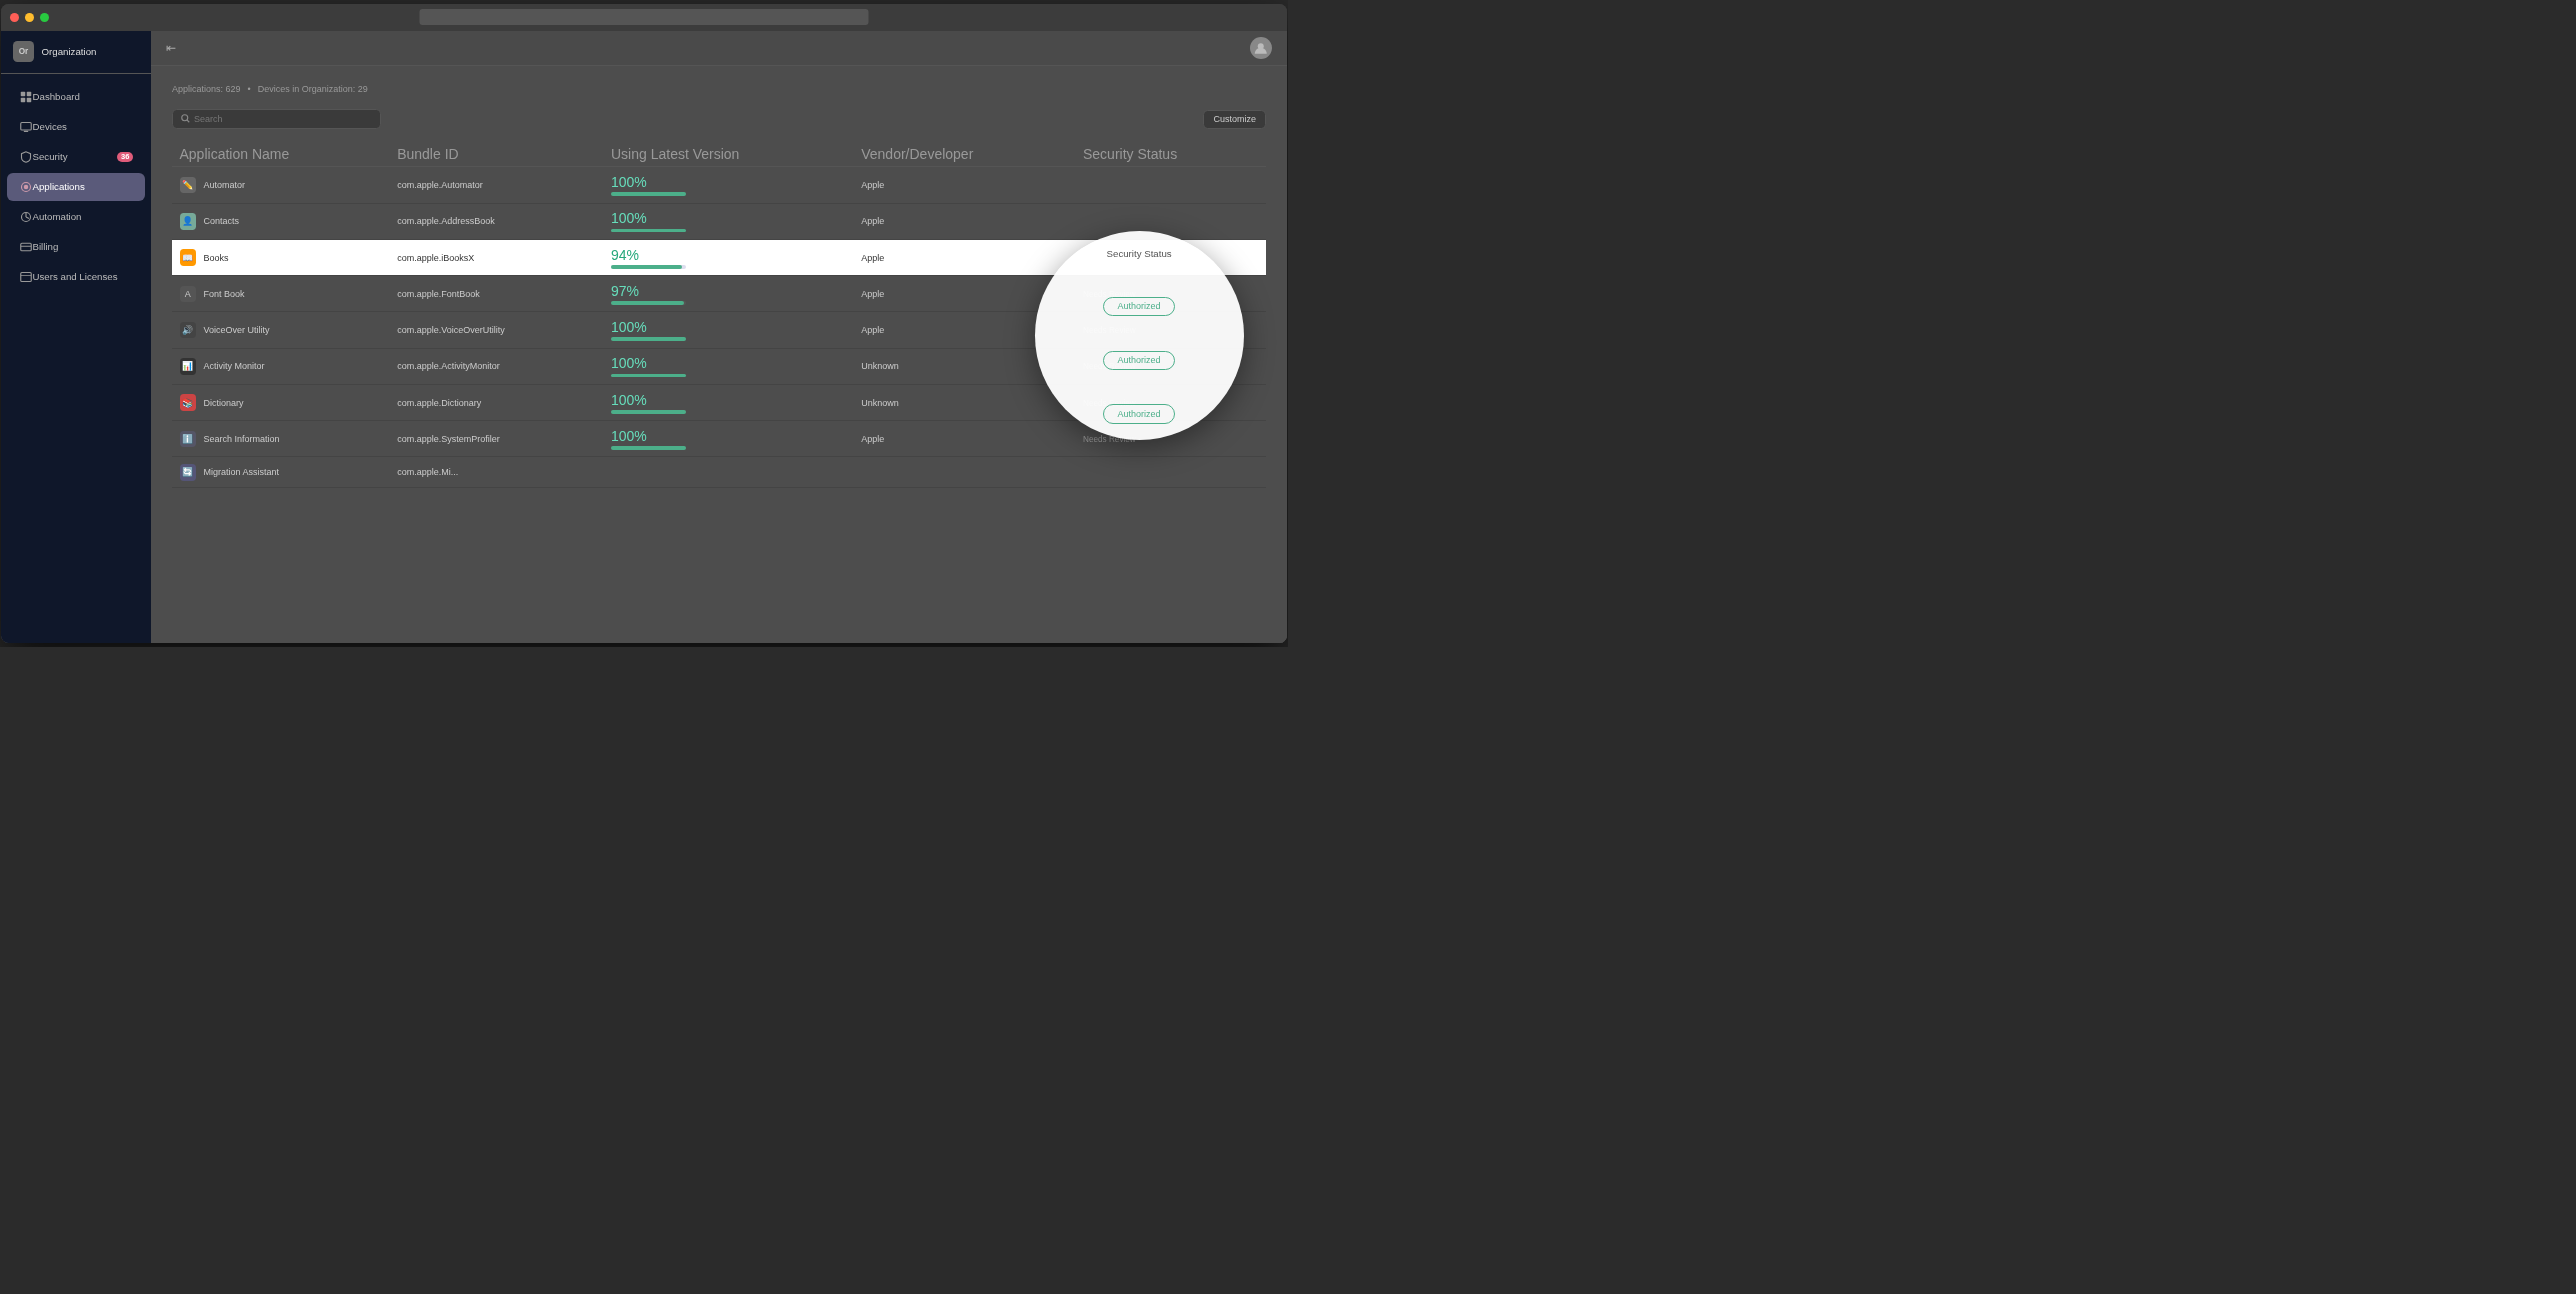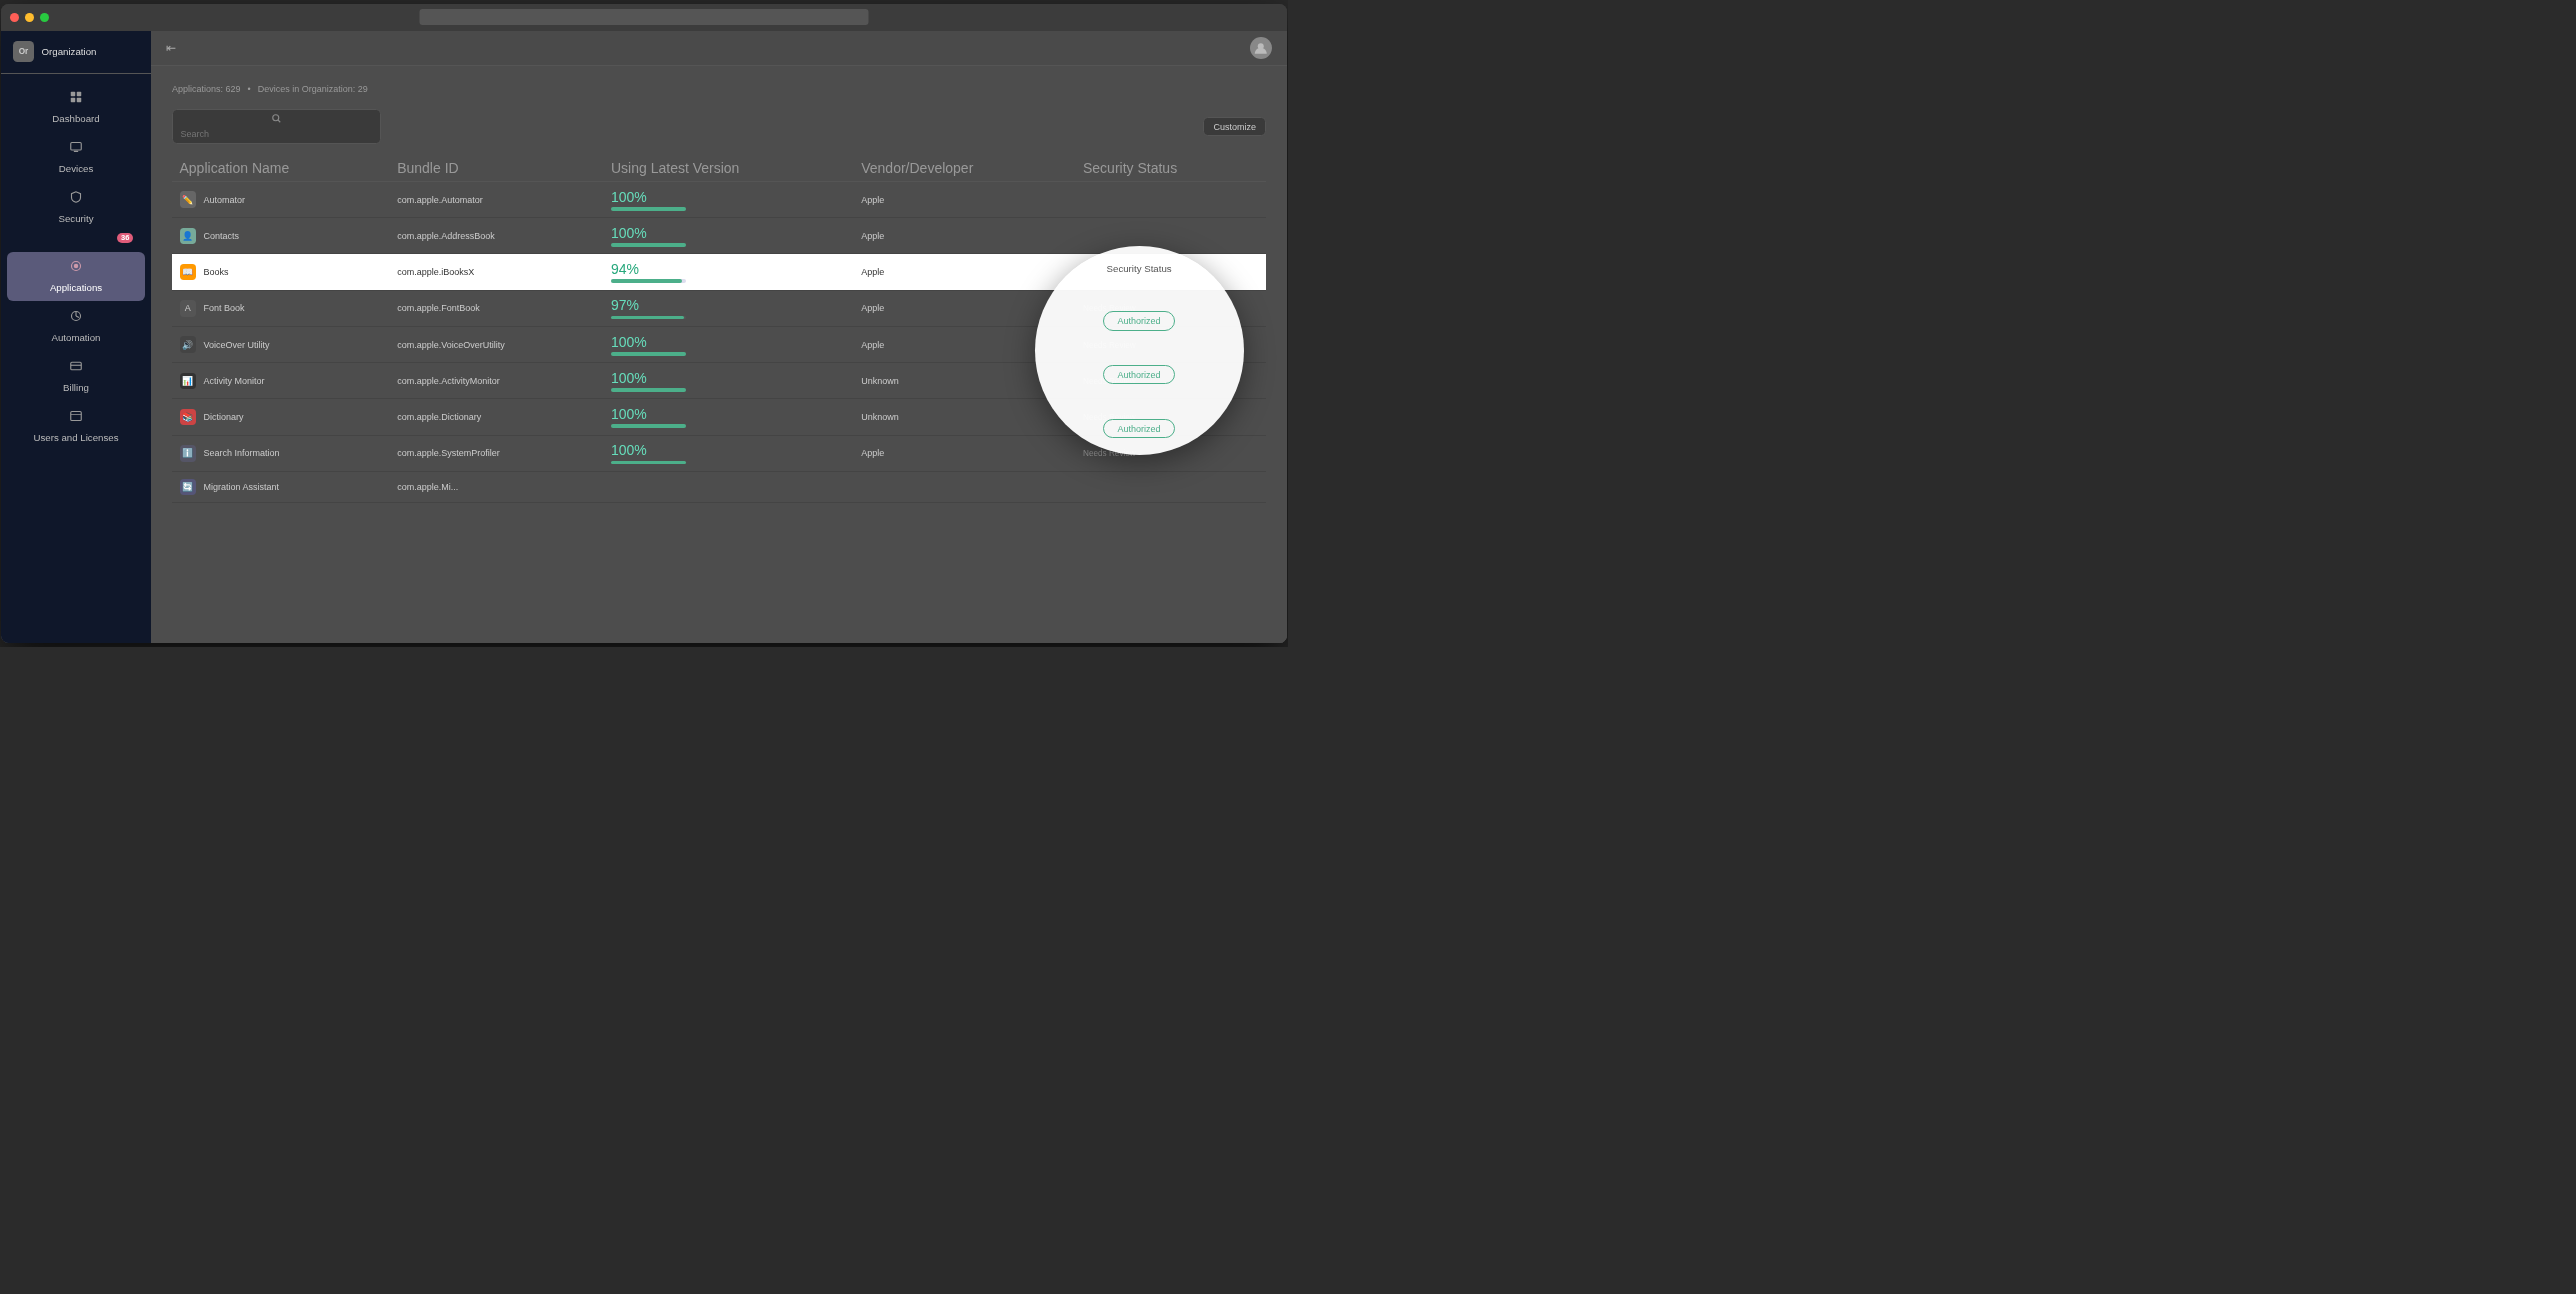--- a/index.html
+++ b/index.html
@@ -92,30 +92,29 @@
     }
 
     .sidebar-nav {
       flex: 1;
       padding: 7.5px 0;
     }
 
     .nav-item {
       display: flex;
       align-items: center;
-      gap: 9px;
+      gap: 0;
       padding: 7.5px 12px;
       cursor: pointer;
       border-radius: 6px;
       margin: 1.5px 6px;
       color: #bbb;
       font-size: 9.7px;
       font-weight: 500;
       position: relative;
-      flex-direction: column;
     }
 
     .nav-item.active {
       background: #5a5a7a;
       color: #fff;
     }
 
     .nav-icon {
       width: 13.5px; height: 13.5px;
       display: flex; align-items: center; justify-content: center;
@@ -203,21 +202,20 @@
 
     .search-bar {
       display: flex;
       align-items: center;
       background: #3a3a3a;
       border: 0.7px solid #555;
       border-radius: 4.5px;
       padding: 3.7px 7.5px;
       gap: 4.5px;
       width: 209px;
-      flex-direction: column;
     }
 
     .search-bar input {
       background: transparent;
       border: none;
       outline: none;
       color: #ccc;
       font-size: 9px;
       width: 100%;
     }

